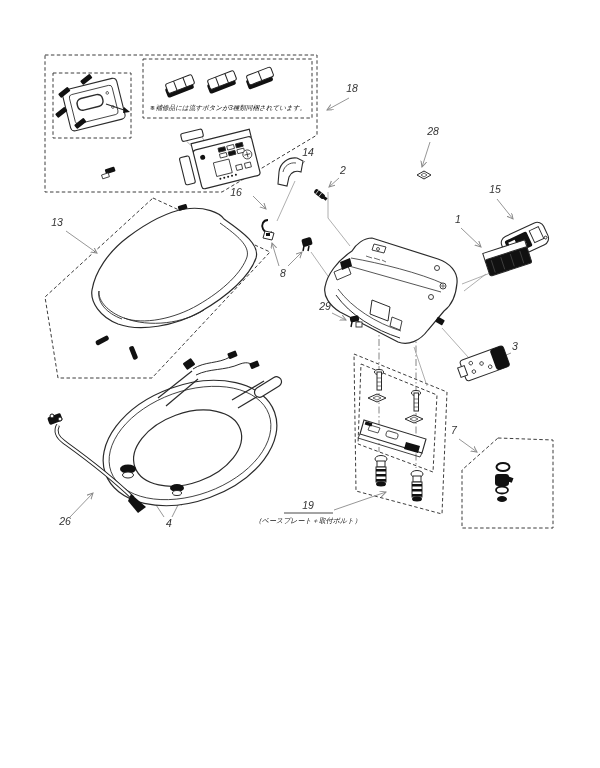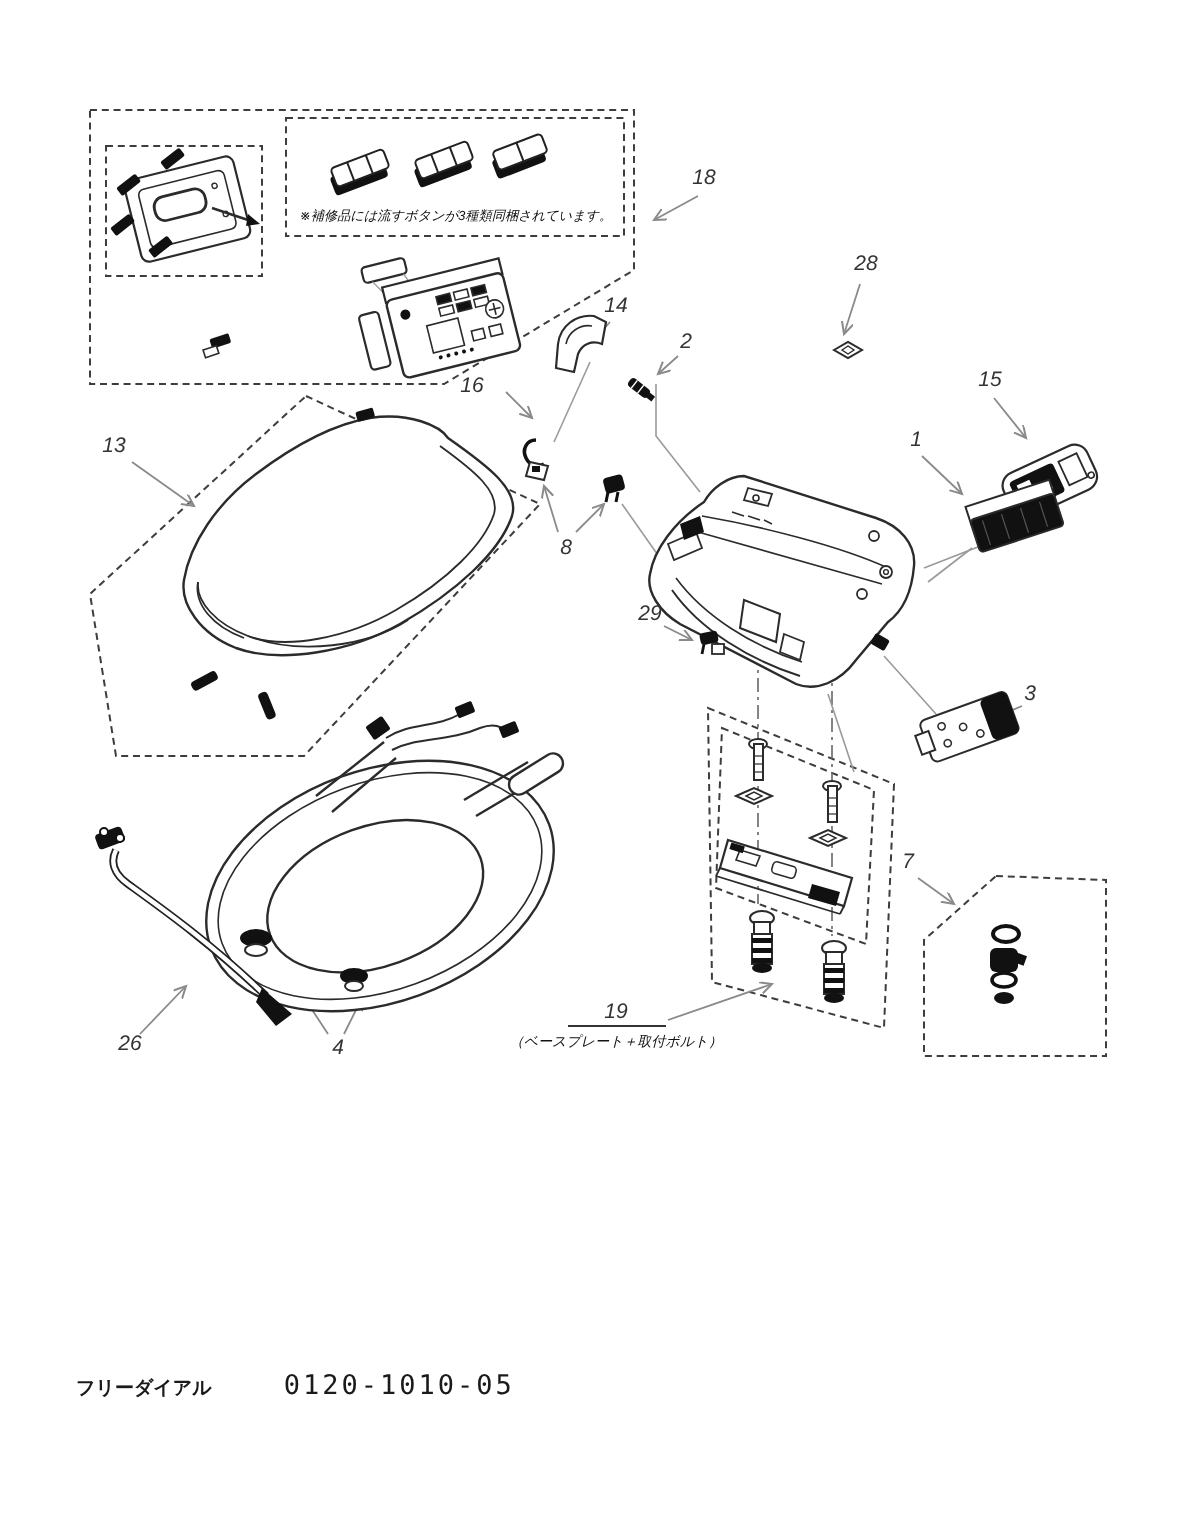--- a/index.html
+++ b/index.html
@@ -360,17 +360,13 @@
   <text class="part-num" x="65" y="525" text-anchor="middle">26</text>
   <text class="part-num" x="169" y="527" text-anchor="middle">4</text>
 
   <text class="part-num" x="308" y="509" text-anchor="middle">19</text>
   <line x1="284" y1="513" x2="333" y2="513" stroke="#333" stroke-width="0.9"></line>
   <text class="cap-txt" x="308" y="523" text-anchor="middle">（ベースプレート＋取付ボルト）</text>
 </svg>
 </div>
 
 <div class="footer">
-  <div class="dial-row">
-    <span class="dial-label">フリーダイアル</span>
-    <span class="phone">0120-1010-05</span>
-  </div>
 </div>
 
 </body></html>

